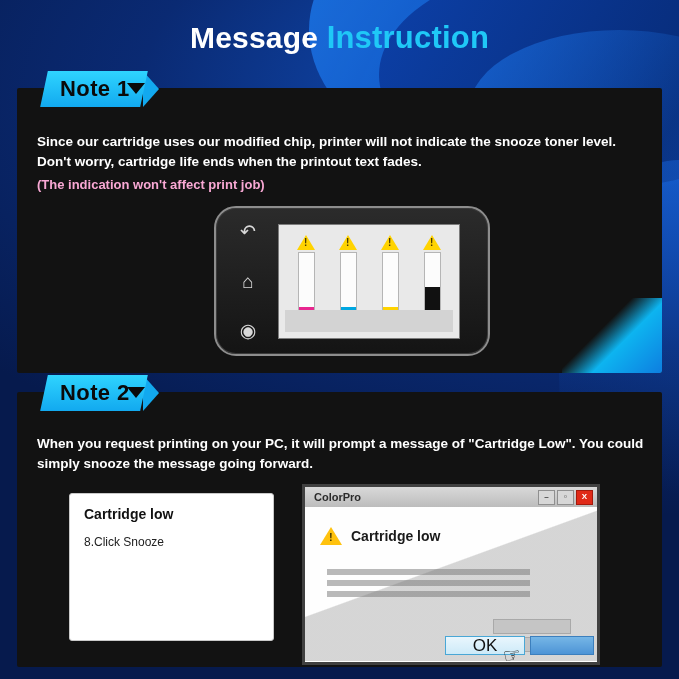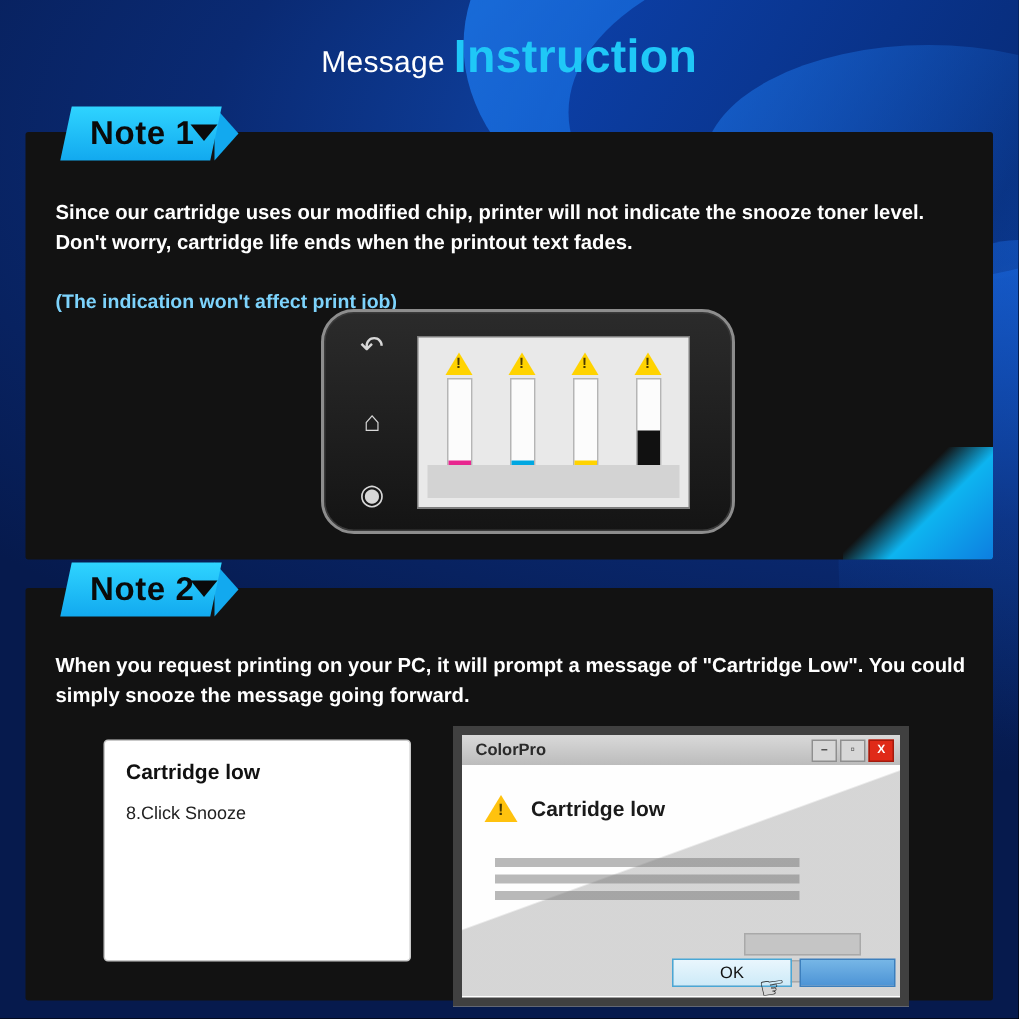--- a/index.html
+++ b/index.html
@@ -55,22 +55,22 @@
   }
 
   
   .header {
     position: absolute;
     top: 20px; left: 0; right: 0;
     text-align: center;
     z-index: 5;
   }
   .header .t1 {
-    font-size: 20px;
-    font-weight: normal;
+    font-size: 30px;
+    font-weight: bold;
     color: #ffffff;
     letter-spacing: .2px;
   }
   .header .t2 {
     font-size: 31px;
     font-weight: bold;
     color: #1fc8f7;
     letter-spacing: .2px;
   }
 
@@ -142,24 +142,24 @@
     left: 20px;
     right: 18px;
     color: #ffffff;
     font-size: 13.5px;
     font-weight: bold;
     line-height: 1.45;
   }
   .p1-text { top: 44px; }
   .p2-text { top: 42px; }
   .red-note {
-    color: #7dd3fc;
+    color: #f9a8d4;
     font-size: 13px;
     font-weight: bold;
-    margin-top: 21px;
+    margin-top: 5px;
   }
 
   
   .printer {
     position: absolute;
     left: 197px;
     top: 118px;
     width: 272px;
     height: 146px;
     background: linear-gradient(180deg, #2b2b2b 0%, #141414 100%);
@@ -289,21 +289,21 @@
     line-height: 1.5;
   }
 
   .win {
     position: absolute;
     left: 285px;
     top: 92px;
     width: 292px;
     height: 175px;
     background: #ffffff;
-    border: 6px solid #404040;
+    border: 3px solid #404040;
   }
   .win-title {
     height: 20px;
     background: linear-gradient(180deg, #d9d9d9 0%, #bcbcbc 100%);
     display: flex;
     align-items: center;
     padding: 0 4px 0 9px;
     font-size: 11px;
     color: #2b2b2b;
     font-weight: bold;
@@ -377,21 +377,21 @@
   .g2 { left: 188px; top: 130px; width: 76px; }
   .ok-btn {
     position: absolute;
     left: 140px; top: 129px;
     width: 78px; height: 17px;
     background: linear-gradient(180deg, #e9f6fd 0%, #cdeaf8 100%);
     border: 1px solid #49a7d6;
     display: flex;
     align-items: center;
     justify-content: center;
-    font-size: 11px;
+    font-size: 17px;
     color: #111;
   }
   .blue-btn {
     position: absolute;
     left: 225px; top: 129px;
     width: 62px; height: 17px;
     background: linear-gradient(180deg, #76b6e6 0%, #4d94d6 100%);
     border: 1px solid #3c7fbd;
   }
   .cursor {

